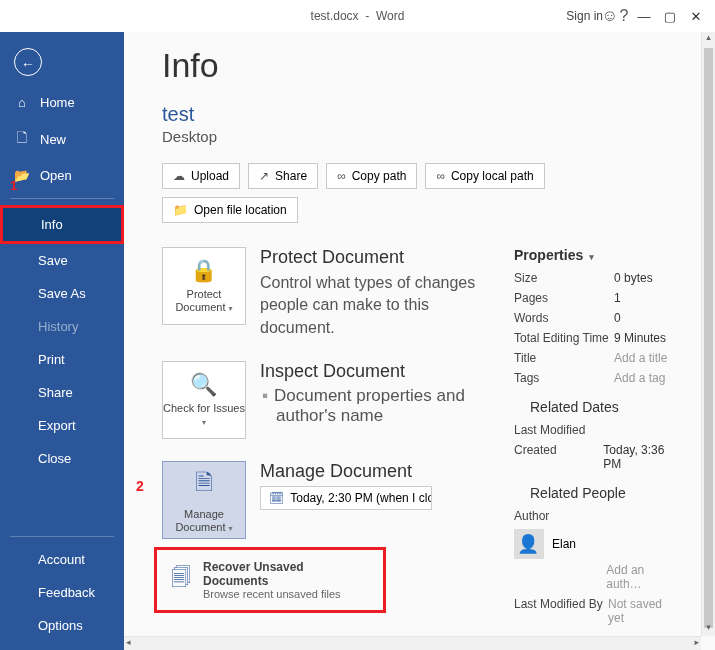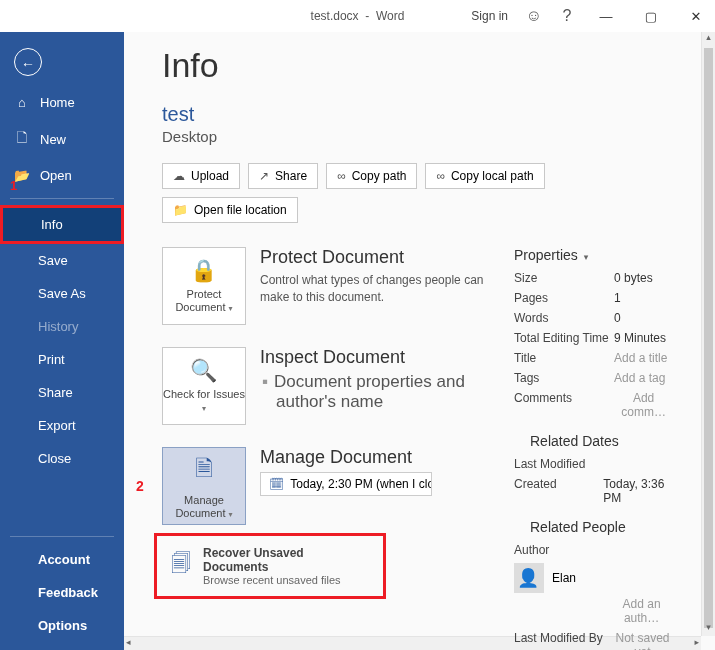--- a/index.html
+++ b/index.html
@@ -1,31 +1,31 @@
 <!DOCTYPE html>
 <html><head>
 <meta charset="utf-8">
 <style>
   * { box-sizing: border-box; margin: 0; padding: 0; font-family: "Segoe UI", sans-serif; }
   body { width: 715px; height: 650px; overflow: hidden; background: #fff; position: relative; }
   .titlebar { position: absolute; top: 0; left: 0; right: 0; height: 32px; display: flex; align-items: center; justify-content: center; background: #fff; z-index: 10; }
   .titlebar .title { font-size: 12px; color: #555; }
-  .titlebar .right { position: absolute; right: 6px; top: 0; display: flex; align-items: center; gap: 19px; height: 32px; justify-content: flex-end; }
+  .titlebar .right { position: absolute; right: 6px; top: 0; display: flex; align-items: center; gap: 0; height: 32px; justify-content: flex-end; }
   .titlebar .signin { font-size: 12px; color: #444; }
   .titlebar .icon { width: 14px; height: 14px; display: flex; align-items: center; justify-content: center; color: #555; }
   .titlebar .winbtn { width: 26px; text-align: center; font-size: 13px; color: #333; }
   .sidebar { position: absolute; top: 0; left: 0; bottom: 0; width: 124px; background: #2b579a; color: #fff; padding-top: 40px; }
   .sidebar .back { width: 28px; height: 28px; border: 1px solid #fff; border-radius: 50%; margin: 8px 0 10px 14px; display: flex; align-items: center; justify-content: center; font-size: 14px; }
   .sidebar .item { display: flex; align-items: center; gap: 10px; padding: 9px 14px; font-size: 13px; cursor: pointer; }
   .sidebar .item.small { padding-left: 38px; }
   .sidebar .item .ic { width: 16px; display: inline-flex; justify-content: center; }
   .sidebar .sep { border-top: 1px solid rgba(255,255,255,0.25); margin: 6px 10px; }
   .sidebar .selected { border: 3px solid #ed1c24; background: #124078; }
   .sidebar .dim { color: rgba(255,255,255,0.5); align-items: center; }
-  .sidebar .bottom { position: absolute; bottom: 8px; left: 0; right: 0; font-weight: bold; }
+  .sidebar .bottom { position: absolute; bottom: 8px; left: 0; right: 0; }
   .annot1 { position: absolute; left: 10px; top: 178px; color: #ed1c24; font-size: 13px; font-weight: 600; }
   .annot2 { position: absolute; left: 136px; top: 478px; color: #ed1c24; font-size: 14px; font-weight: 600; }
   .main { position: absolute; left: 124px; right: 0; top: 32px; bottom: 0; background: #fafafa; overflow: hidden; }
   .scroll-v { position: absolute; right: 0; top: 0; bottom: 14px; width: 14px; background: #f0f0f0; border-left: 1px solid #e4e4e4; }
   .scroll-v .thumb { position: absolute; left: 2px; right: 2px; top: 16px; height: 580px; background: #c8c8c8; }
   .scroll-v .arr { position: absolute; left: 0; right: 0; height: 14px; text-align: center; font-size: 9px; color: #666; }
   .scroll-h { position: absolute; left: 0; right: 14px; bottom: 0; height: 14px; background: #f0f0f0; border-top: 1px solid #e4e4e4; }
   .content { position: absolute; left: 0; right: 14px; top: 0; bottom: 14px; padding: 14px 24px 0 38px; }
   h1.info { font-size: 34px; font-weight: 400; color: #333; margin-bottom: 18px; }
   .doc-title { font-size: 20px; color: #2b579a; }
@@ -36,34 +36,34 @@
   .columns { display: flex; gap: 22px; align-items: flex-start; }
   .leftcol { width: 330px; }
   .rightcol { flex: 1; min-width: 0; }
   .card-row { display: flex; gap: 14px; margin-bottom: 22px; }
   .card-btn { width: 84px; height: 78px; border: 1px solid #c8c8c8; background: #fff; display: flex; flex-direction: column; align-items: center; justify-content: center; font-size: 11px; color: #444; text-align: center; cursor: pointer; }
   .card-btn.sel { background: #d0d7e8; border-color: #8aa0c4; }
   .card-btn .cic { font-size: 22px; margin-bottom: 4px; }
   .card-btn .lbl { line-height: 1.2; }
   .card-text { flex: 1; }
   .card-text h3 { font-size: 18px; font-weight: 400; color: #333; margin-bottom: 4px; }
-  .card-text p { font-size: 12px; color: #555; line-height: 1.4; }
+  .card-text p { font-size: 16px; color: #555; line-height: 1.4; }
   .card-text ul { font-size: 17px; color: #555; list-style: none; padding-left: 16px; margin-top: 4px; }
   .card-text ul li::before { content: "▪"; color: #999; margin-left: -14px; margin-right: 6px; }
   .recovery { border: 1px solid #ccc; background: #fff; font-size: 12px; display: flex; align-items: center; gap: 6px; padding: 4px 8px; width: 172px; cursor: pointer; white-space: nowrap; overflow: hidden; }
   .recover-box { border: 3px solid #ed1c24; padding: 10px 14px; display: flex; align-items: center; gap: 12px; width: 232px; margin-top: 8px; margin-left: -8px; background: #fafafa; }
   .recover-box .ric { font-size: 20px; color: #2b579a; }
   .recover-box .rt1 { font-size: 12px; font-weight: 600; color: #444; }
   .recover-box .rt2 { font-size: 11px; color: #666; }
-  .props h4 { font-size: 14px; font-weight: 400; color: #333; margin-bottom: 8px; }
+  .props h4 { font-size: 14px; font-weight: 700; color: #333; margin-bottom: 8px; }
   .props h4 .car { font-size: 9px; color: #666; margin-left: 2px; }
   .props .row { display: flex; font-size: 12px; margin-bottom: 6px; }
   .props .row .k { width: 100px; color: #444; }
   .props .row .v { color: #333; }
-  .props .row .ph { color: #999; text-align: center; }
+  .props .row .ph { color: #999; }
   .props .section { font-size: 14px; color: #333; margin: 14px 16px 8px; }
   .avatar { width: 30px; height: 30px; background: #ddd; display: inline-flex; align-items: center; justify-content: center; font-size: 18px; color: #999; }
   .author-row { display: flex; align-items: center; gap: 8px; font-size: 12px; margin-bottom: 4px; }
 </style>
 </head>
 <body>
 
 <div class="titlebar">
   <span class="title">
     <span>test.docx</span> &nbsp;-&nbsp; <span>Word</span>
@@ -239,24 +239,20 @@
             <div class="v">9 Minutes</div>
           </div>
         <div class="row">
             <div class="k">Title</div>
             <div class="v ph">Add a title</div>
           </div>
         <div class="row">
             <div class="k">Tags</div>
             <div class="v ph">Add a tag</div>
           </div>
-        <div class="row">
-            <div class="k">Comments</div>
-            <div class="v ph">Add comm…</div>
-          </div>
 
         <div class="section">Related Dates</div>
         <div class="row">
             <div class="k">Last Modified</div>
             <div class="v"></div>
           </div>
         <div class="row">
             <div class="k">Created</div>
             <div class="v">Today, 3:36 PM</div>
           </div>

